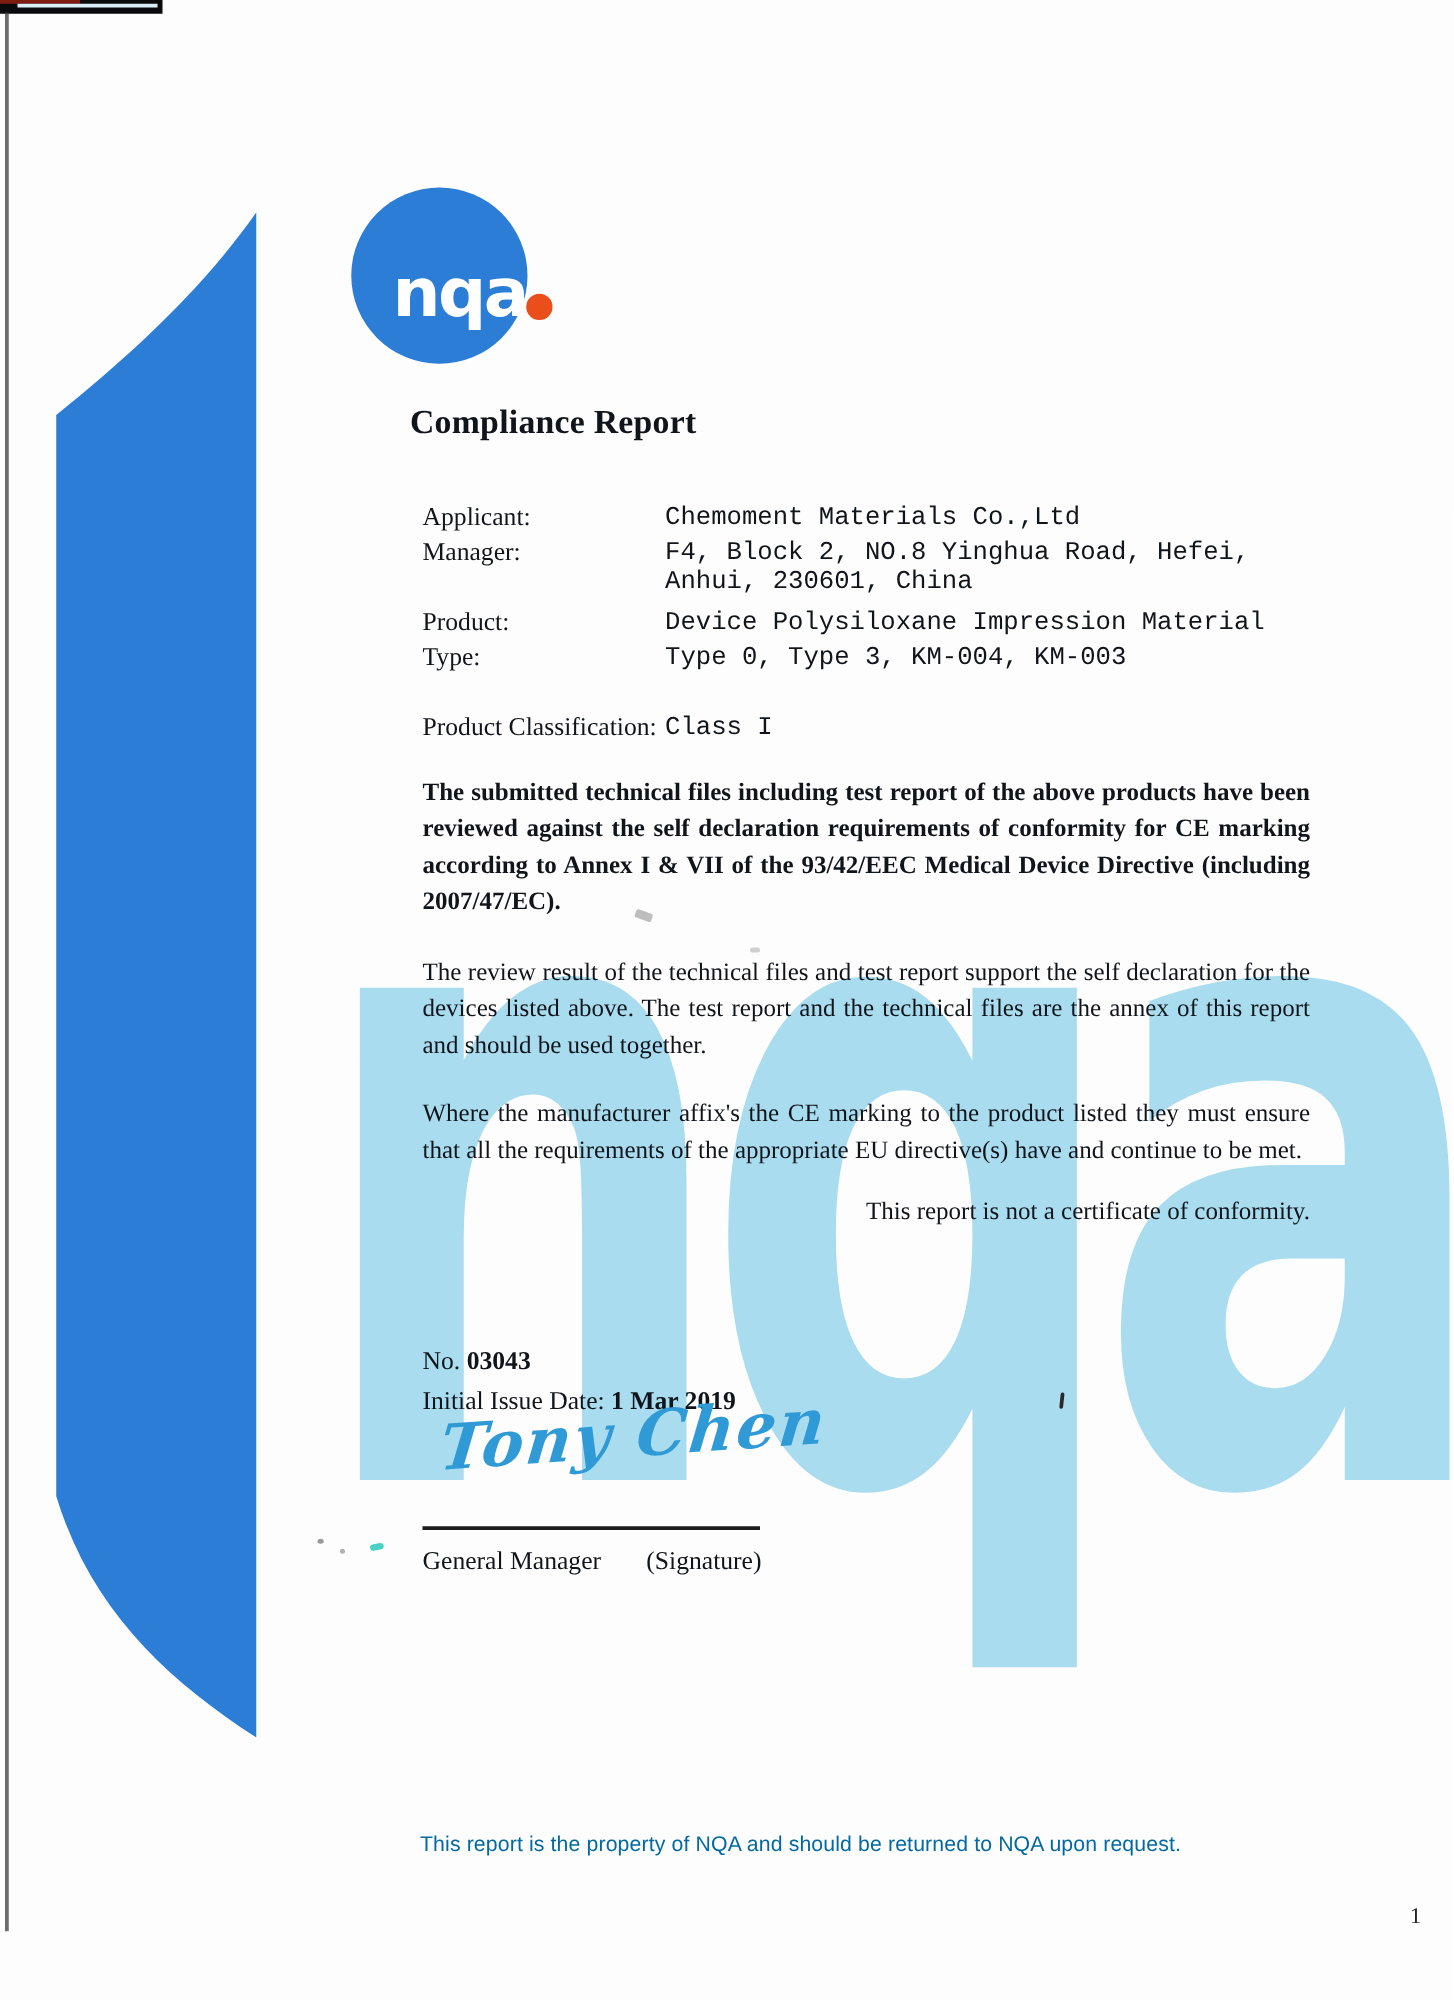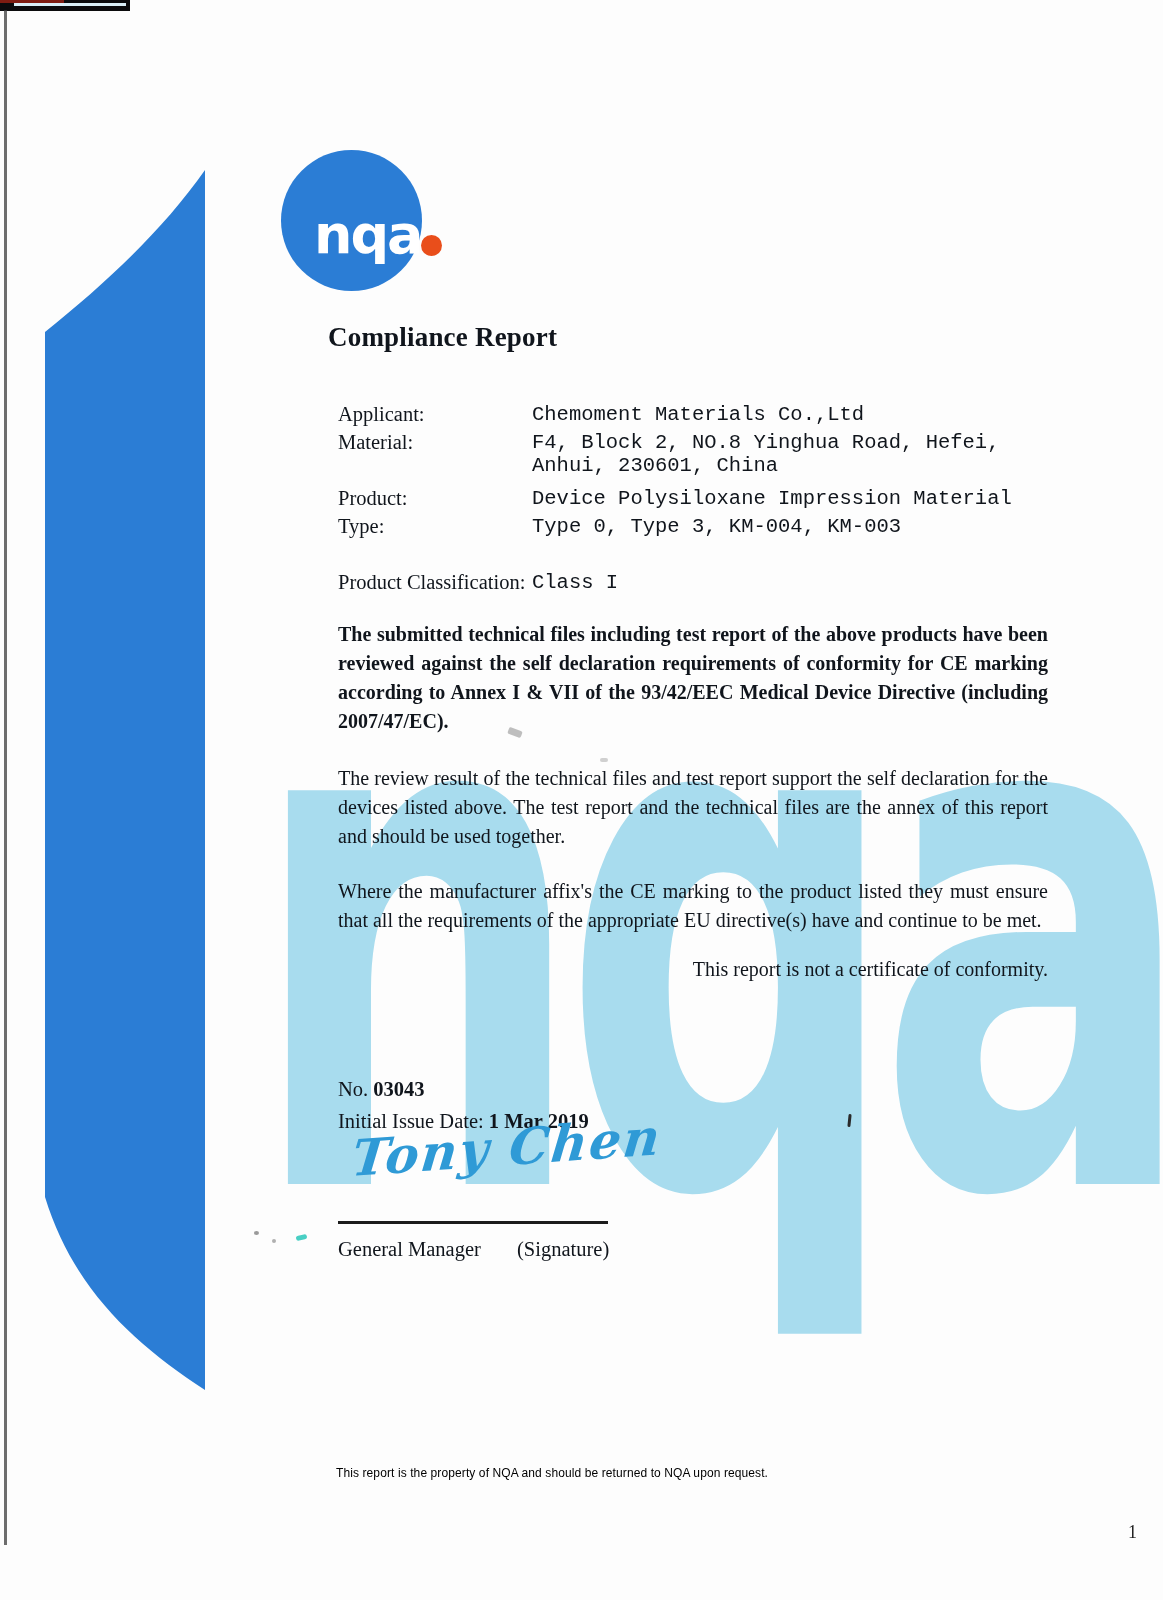--- a/index.html
+++ b/index.html
@@ -85,21 +85,21 @@
     white-space:nowrap;
   }
   .signature-line{position:absolute;left:338px;top:1221px;width:270px;height:3px;background:#1c1c1c;}
   .signature-row{position:absolute;left:338px;top:1238px;width:400px;font-size:20.5px;}
   .signature-role{position:absolute;left:0;top:0;}
   .signature-label{position:absolute;left:179px;top:0;}
 
   .footer-note{
     position:absolute;left:336px;top:1466px;
     font-family:"Liberation Sans","DejaVu Sans",sans-serif;
-    font-size:12px;color:#000000;letter-spacing:.1px;
+    font-size:17px;color:#0369a1;letter-spacing:.1px;
   }
   .page-number{position:absolute;left:1128px;top:1522px;font-size:18px;color:#222;}
 </style>
 </head>
 <body>
 
 <div class="page">
 
   <div class="scan-bar-top"></div>
   <div class="scan-bar-red"></div>
@@ -125,21 +125,21 @@
     </div>
     <div class="logo-dot"></div>
 
     <div class="title">Compliance Report</div>
 
     <div class="info-row row-applicant">
       <span class="info-label">Applicant:</span>
       <span class="info-value">Chemoment Materials Co.,Ltd</span>
     </div>
     <div class="info-row row-address">
-      <span class="info-label">Material:</span>
+      <span class="info-label">Manager:</span>
       <span class="info-value">F4, Block 2, NO.8 Yinghua Road, Hefei, Anhui, 230601, China</span>
     </div>
     <div class="info-row row-product">
       <span class="info-label">Product:</span>
       <span class="info-value">Device Polysiloxane Impression Material</span>
     </div>
     <div class="info-row row-type">
       <span class="info-label">Type:</span>
       <span class="info-value">Type 0, Type 3, KM-004, KM-003</span>
     </div>

